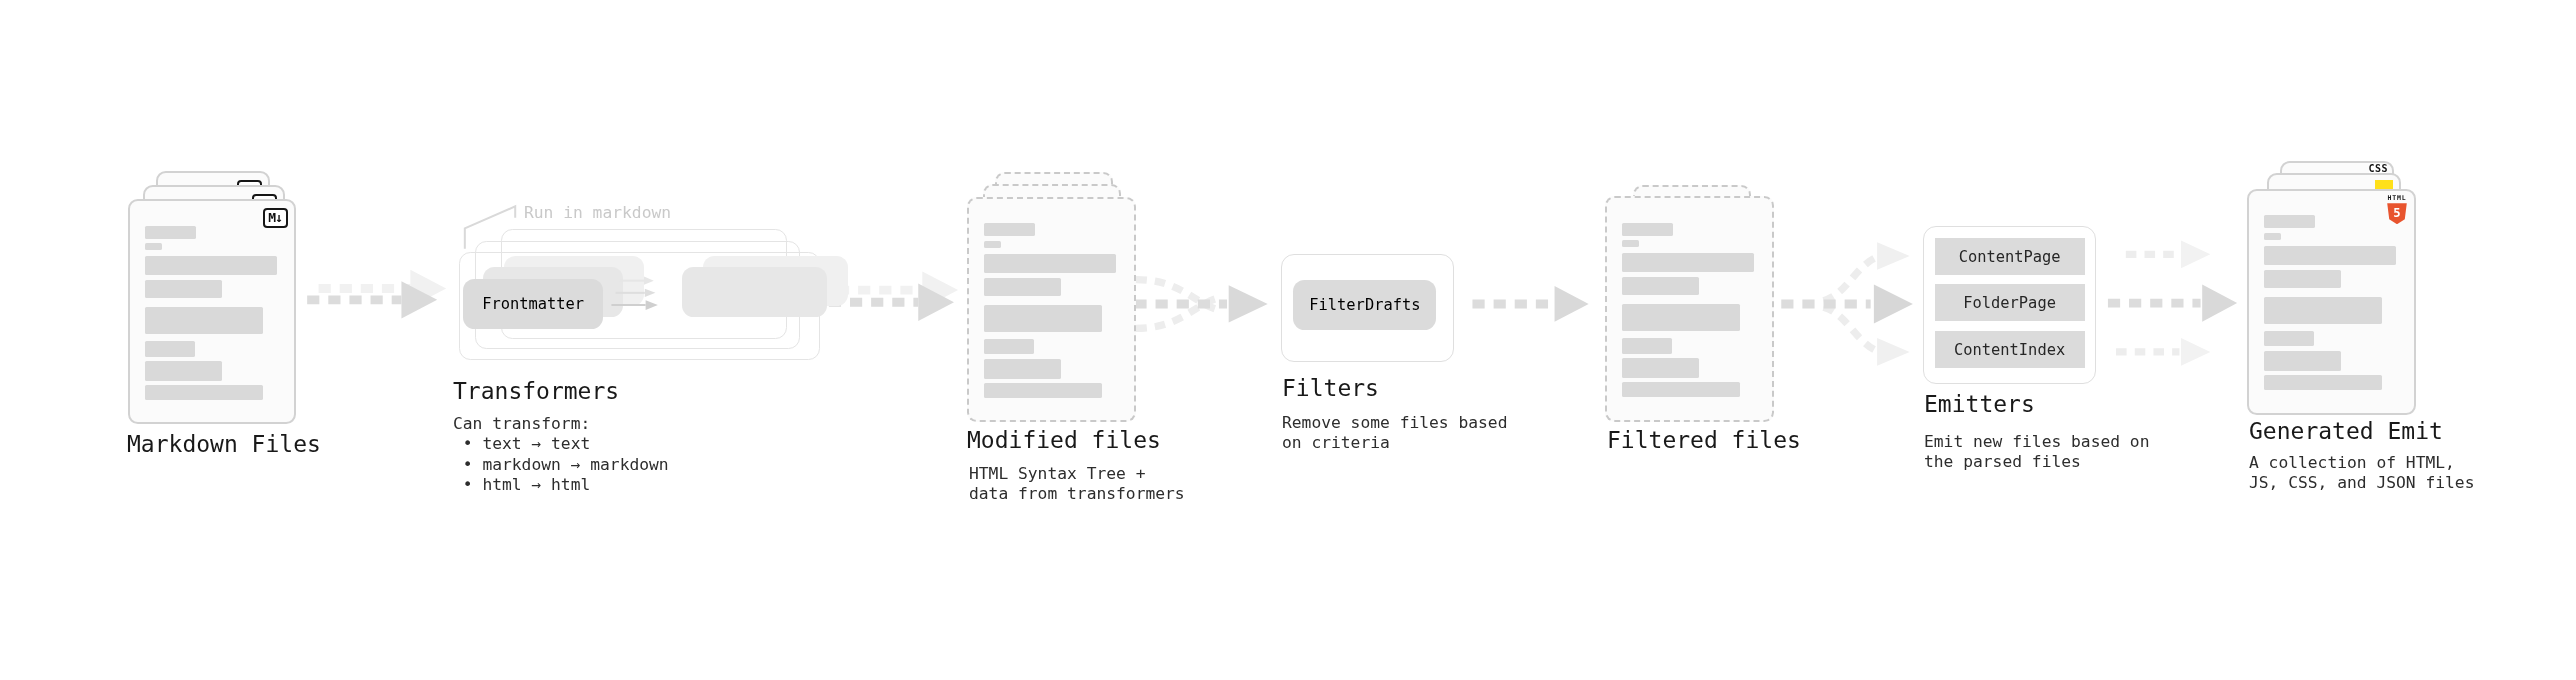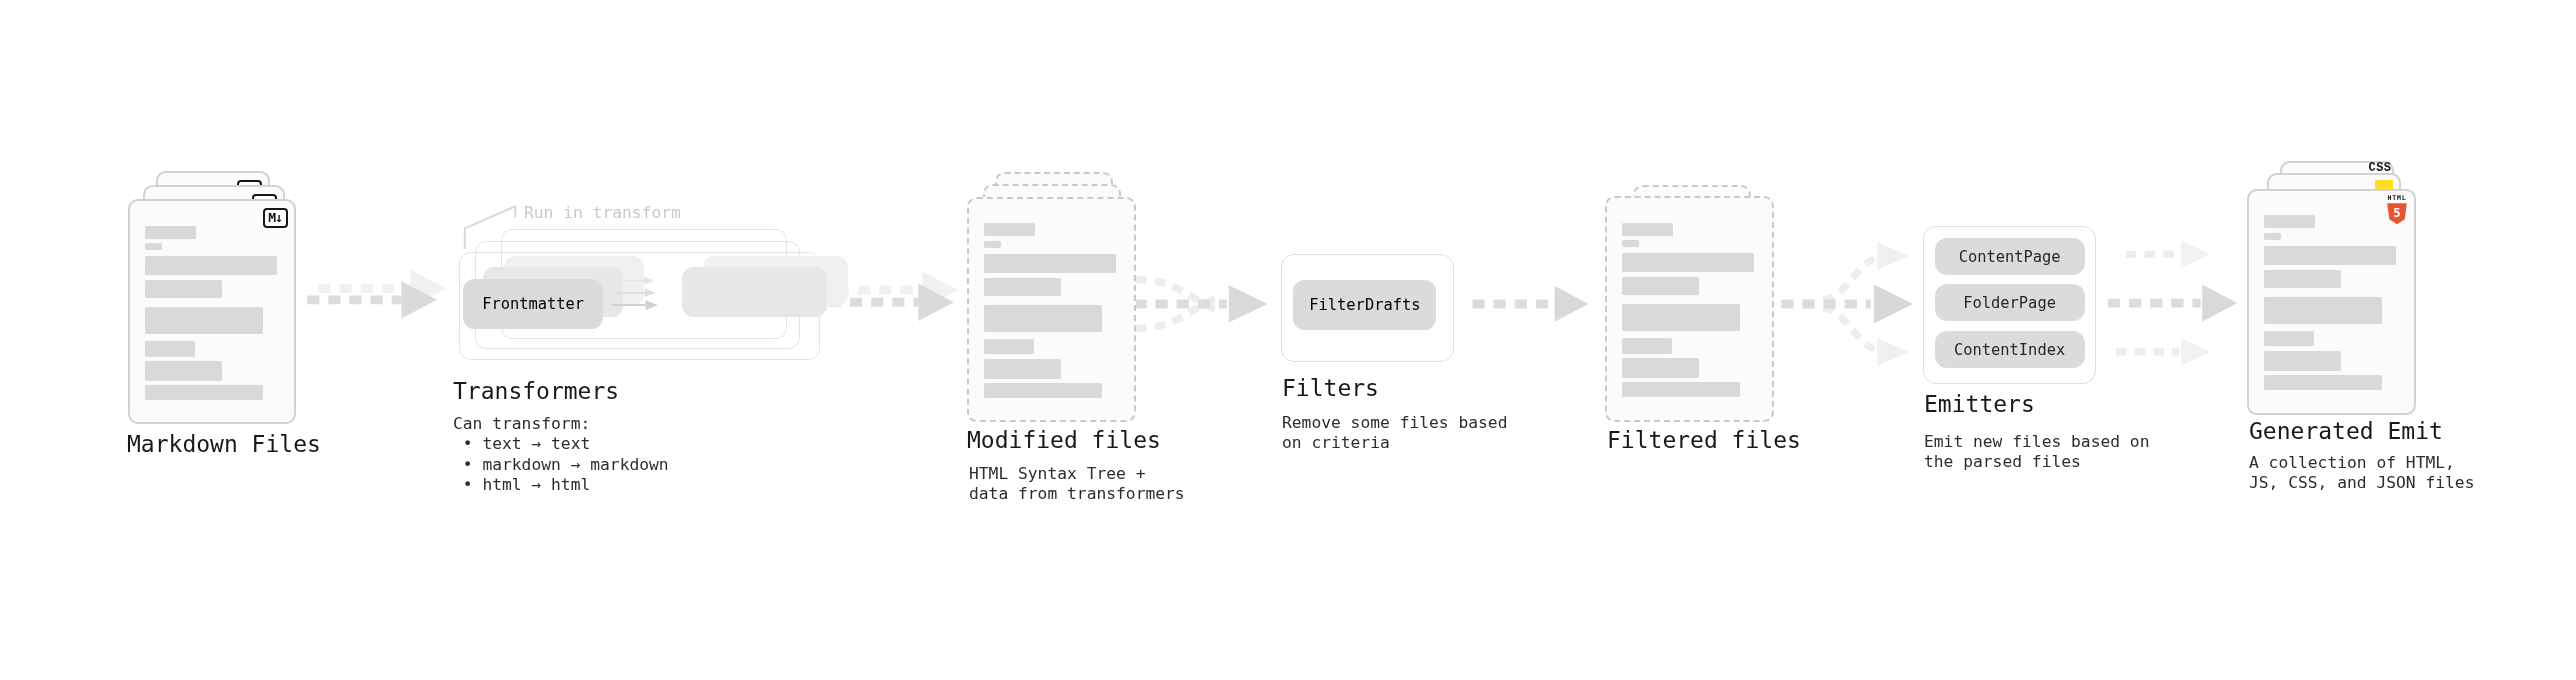--- a/index.html
+++ b/index.html
@@ -21,28 +21,28 @@
   .title{position:absolute;font-size:23px;font-weight:500;color:#191919;white-space:pre;}
   .desc{position:absolute;font-size:16.3px;line-height:20.3px;color:#2d2d2d;white-space:pre;}
   .annot{position:absolute;font-size:16.3px;color:#c9c9c9;white-space:pre;}
 
   .tf-box{position:absolute;border:1.6px solid #e4e4e4;border-radius:11.4px;background:transparent;}
   .frame{position:absolute;border:1.6px solid #dfdfdf;border-radius:13px;background:#ffffff;}
   .pill{position:absolute;border-radius:11.4px;background:#dbdbdb;display:flex;align-items:center;
         justify-content:center;font-size:15.4px;color:#000000;}
   .pill.g1{background:#e7e7e7;}
   .pill.g2{background:#f0f0f0;}
-  .chip{position:absolute;border-radius:12px;background:#dbdbdb;display:flex;align-items:center;
+  .chip{position:absolute;border-radius:0;background:#dbdbdb;display:flex;align-items:center;
         justify-content:center;font-size:15.4px;color:#262626;}
 
   .md-badge{position:absolute;right:6.5px;top:6.5px;background:#ffffff;border:2.4px solid #161616;
             border-radius:4.1px;font-size:13px;font-weight:700;color:#111;line-height:1;
             padding:1.6px 3.3px;letter-spacing:-0.8px;}
   .css-badge{position:absolute;right:4.9px;top:2.4px;width:18px;background:#ffffff;text-align:center;}
-  .css-badge .t{font-size:12px;font-weight:700;line-height:7.3px;color:#141414;letter-spacing:0.4px;font-family:Liberation Mono, monospace;}
+  .css-badge .t{font-size:10px;font-weight:700;line-height:7.3px;color:#141414;letter-spacing:0.4px;}
   .css-badge .u{height:3.3px;background:#2f5be7;margin-top:0.8px;}
   .js-badge{position:absolute;right:6.5px;top:4.9px;width:18px;height:9.8px;background:#ffe01a;}
   .html-badge{position:absolute;right:6.5px;top:4.1px;width:21px;text-align:center;margin-left:46px;}
   .html-badge .t{font-size:6.5px;font-weight:700;line-height:7.3px;color:#141414;letter-spacing:0.8px;}
   .html-badge .shield{width:19.5px;height:21px;margin:0.8px auto 0;background:#e8542e;
       clip-path:polygon(0 0,100% 0,90% 76%,50% 100%,10% 76%);
       font-size:12.2px;font-weight:700;color:#fff;line-height:20.3px;text-align:center;}
 </style>
 </head>
 <body>
@@ -115,21 +115,21 @@
           <div class="bar" style="top: 106px; width: 118px; height: 27px;"></div>
           <div class="bar" style="top: 140px; width: 50px; height: 15.4px;"></div>
           <div class="bar" style="top: 160px; width: 77px; height: 19.5px;"></div>
           <div class="bar" style="top: 184px; width: 118px; height: 14.6px;"></div>
         </div>
     </div>
     <div class="title" style="left:127px;top:431px">Markdown Files</div>
   </div>
 
   <div>
-    <div class="annot" style="left:524px;top:203px">Run in transform</div>
+    <div class="annot" style="left:524px;top:203px">Run in markdown</div>
     <div class="stack" style="left:459px;top:229px;width:359px;height:128px">
       <div class="tf-box" style="left:42px;top:0;width:284px;height:108px"></div>
       <div class="tf-box" style="left:16.3px;top:12.2px;width:323px;height:106px"></div>
       <div class="tf-box" style="left:0;top:23px;width:359px;height:106px"></div>
       <div class="pill g2" style="left:45px;top:27px;width:140px;height:50px"></div>
       <div class="pill g2" style="left:244px;top:27px;width:145px;height:50px"></div>
       <div class="pill g1" style="left:24.4px;top:38px;width:140px;height:50px"></div>
       <div class="pill g1" style="left:223px;top:38px;width:145px;height:50px"></div>
       <div class="pill" style="left:4.1px;top:50px;width:140px;height:50px">Frontmatter</div>
       <svg style="position:absolute;left:150px;top:45px" width="57" height="41" viewBox="0 0 70 50">

